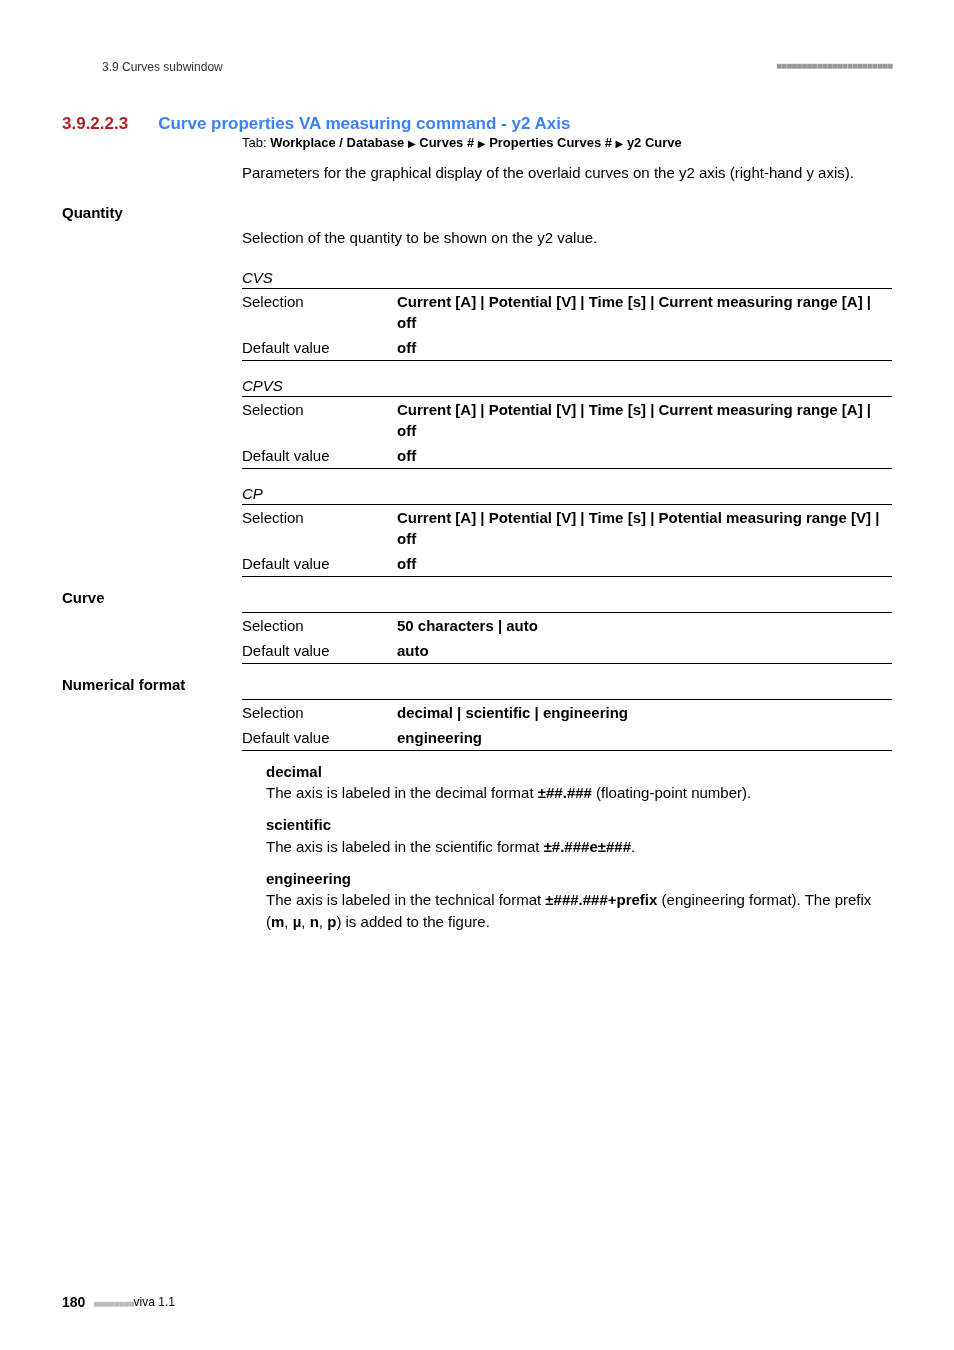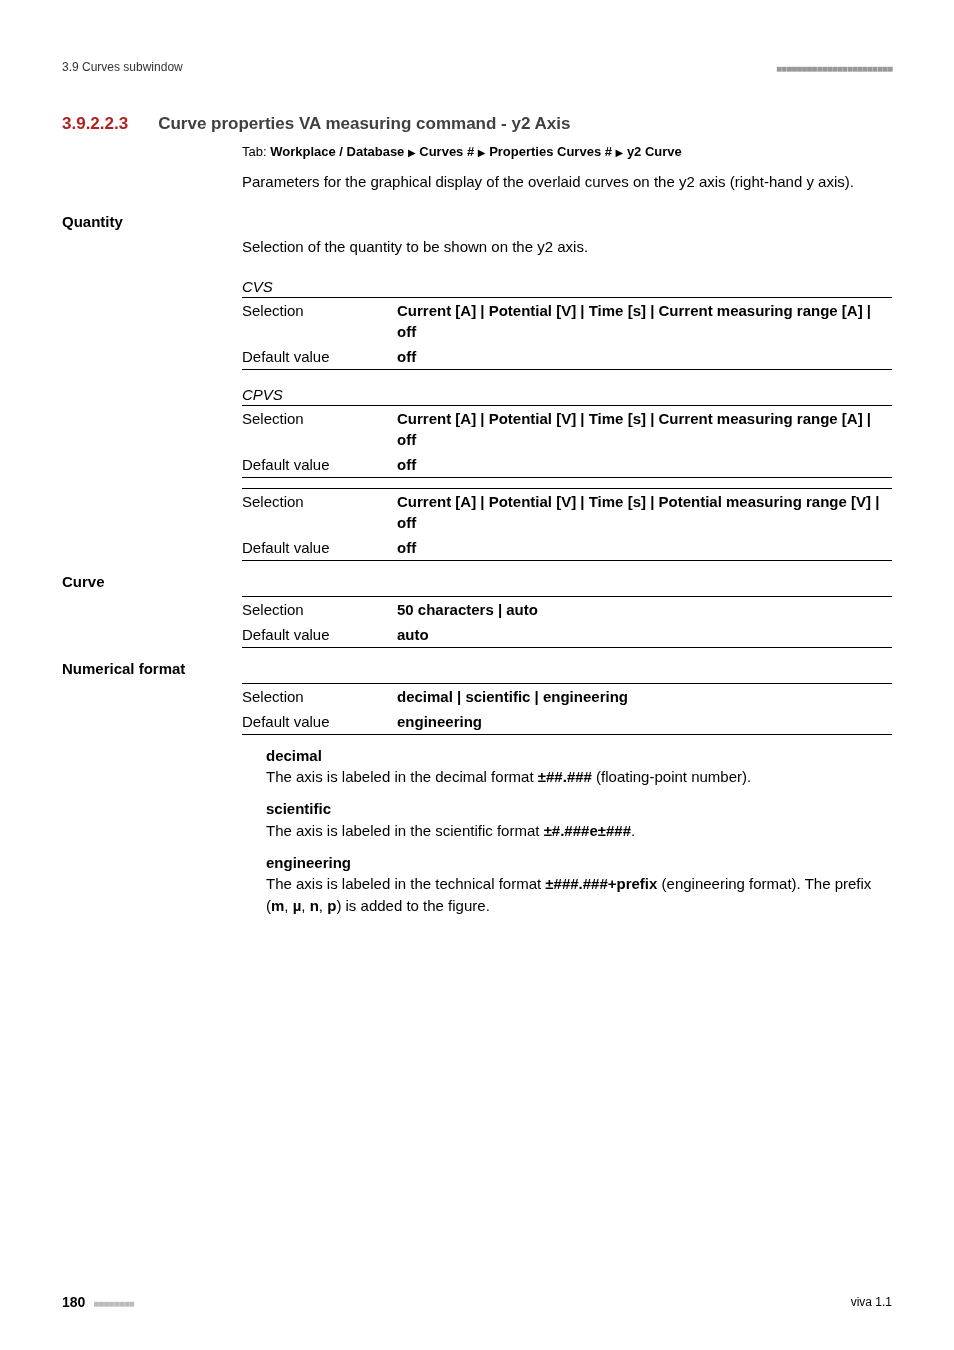--- a/index.html
+++ b/index.html
@@ -13,42 +13,43 @@
     color: #000;
     background: #fff;
     width: 954px;
     height: 1350px;
     padding: 60px 62px 40px 62px;
     position: relative;
   }
   .header-row {
     display: flex;
     justify-content: space-between;
-    align-items: flex-end;
+    align-items: flex-start;
     font-size: 12px;
     color: #333;
     margin-bottom: 40px;
+    margin-left: 40px;
   }
   .header-right-squares {
     letter-spacing: -1px;
     color: #999;
     font-size: 10px;
   }
   .section-header {
     display: flex;
     gap: 30px;
-    margin-bottom: 10px;
+    margin-bottom: 1px;
   }
   .section-num {
     color: #b22222;
     font-weight: bold;
     font-size: 17px;
   }
   .section-title {
-    color: #404040;
+    color: #3b82f6;
     font-weight: bold;
     font-size: 17px;
   }
   .content-indent {
     margin-left: 180px;
   }
   .tab-line {
     font-size: 13px;
     margin-bottom: 12px;
   }
@@ -106,21 +107,21 @@
   }
   .sub-indent .term {
     font-weight: bold;
   }
   .footer {
     position: absolute;
     bottom: 40px;
     left: 62px;
     right: 62px;
     display: flex;
-    justify-content: space-between;
+    justify-content: flex-start;
     align-items: center;
     font-size: 12px;
   }
   .footer-left {
     font-weight: bold;
     font-size: 14px;
   }
   .footer-squares {
     color: #bbb;
     letter-spacing: -1px;
@@ -148,21 +149,21 @@
 
 <div class="content-indent">
   <div class="tab-line">
     <span class="tab-label">Tab: </span><span class="tab-path">Workplace / Database </span><span class="tri">▶</span><span class="tab-path"> Curves # </span><span class="tri">▶</span><span class="tab-path"> Properties Curves # </span><span class="tri">▶</span><span class="tab-path"> y2 Curve</span>
   </div>
   <div class="para">Parameters for the graphical display of the overlaid curves on the y2 axis (right-hand y axis).</div>
 </div>
 
 <div class="field-label">Quantity</div>
 <div class="content-indent">
-  <div class="para">Selection of the quantity to be shown on the y2 axis.</div>
+  <div class="para">Selection of the quantity to be shown on the y2 value.</div>
 
   <div class="italic-sub">CVS</div>
   <table class="param-table">
     <tbody>
         <tr class="top-border">
       <td>Selection</td>
       <td class="strong">Current [A] | Potential [V] | Time [s] | Current measuring range [A] | off</td>
     </tr>
     <tr class="bottom-border">
       <td>Default value</td>
@@ -178,20 +179,21 @@
       <td>Selection</td>
       <td class="strong">Current [A] | Potential [V] | Time [s] | Current measuring range [A] | off</td>
     </tr>
     <tr class="bottom-border">
       <td>Default value</td>
       <td class="strong">off</td>
     </tr>
   </tbody>
     </table>
 
+  <div class="italic-sub">CP</div>
   <table class="param-table">
     <tbody>
         <tr class="top-border">
       <td>Selection</td>
       <td class="strong">Current [A] | Potential [V] | Time [s] | Potential measuring range [V] | off</td>
     </tr>
     <tr class="bottom-border">
       <td>Default value</td>
       <td class="strong">off</td>
     </tr>

